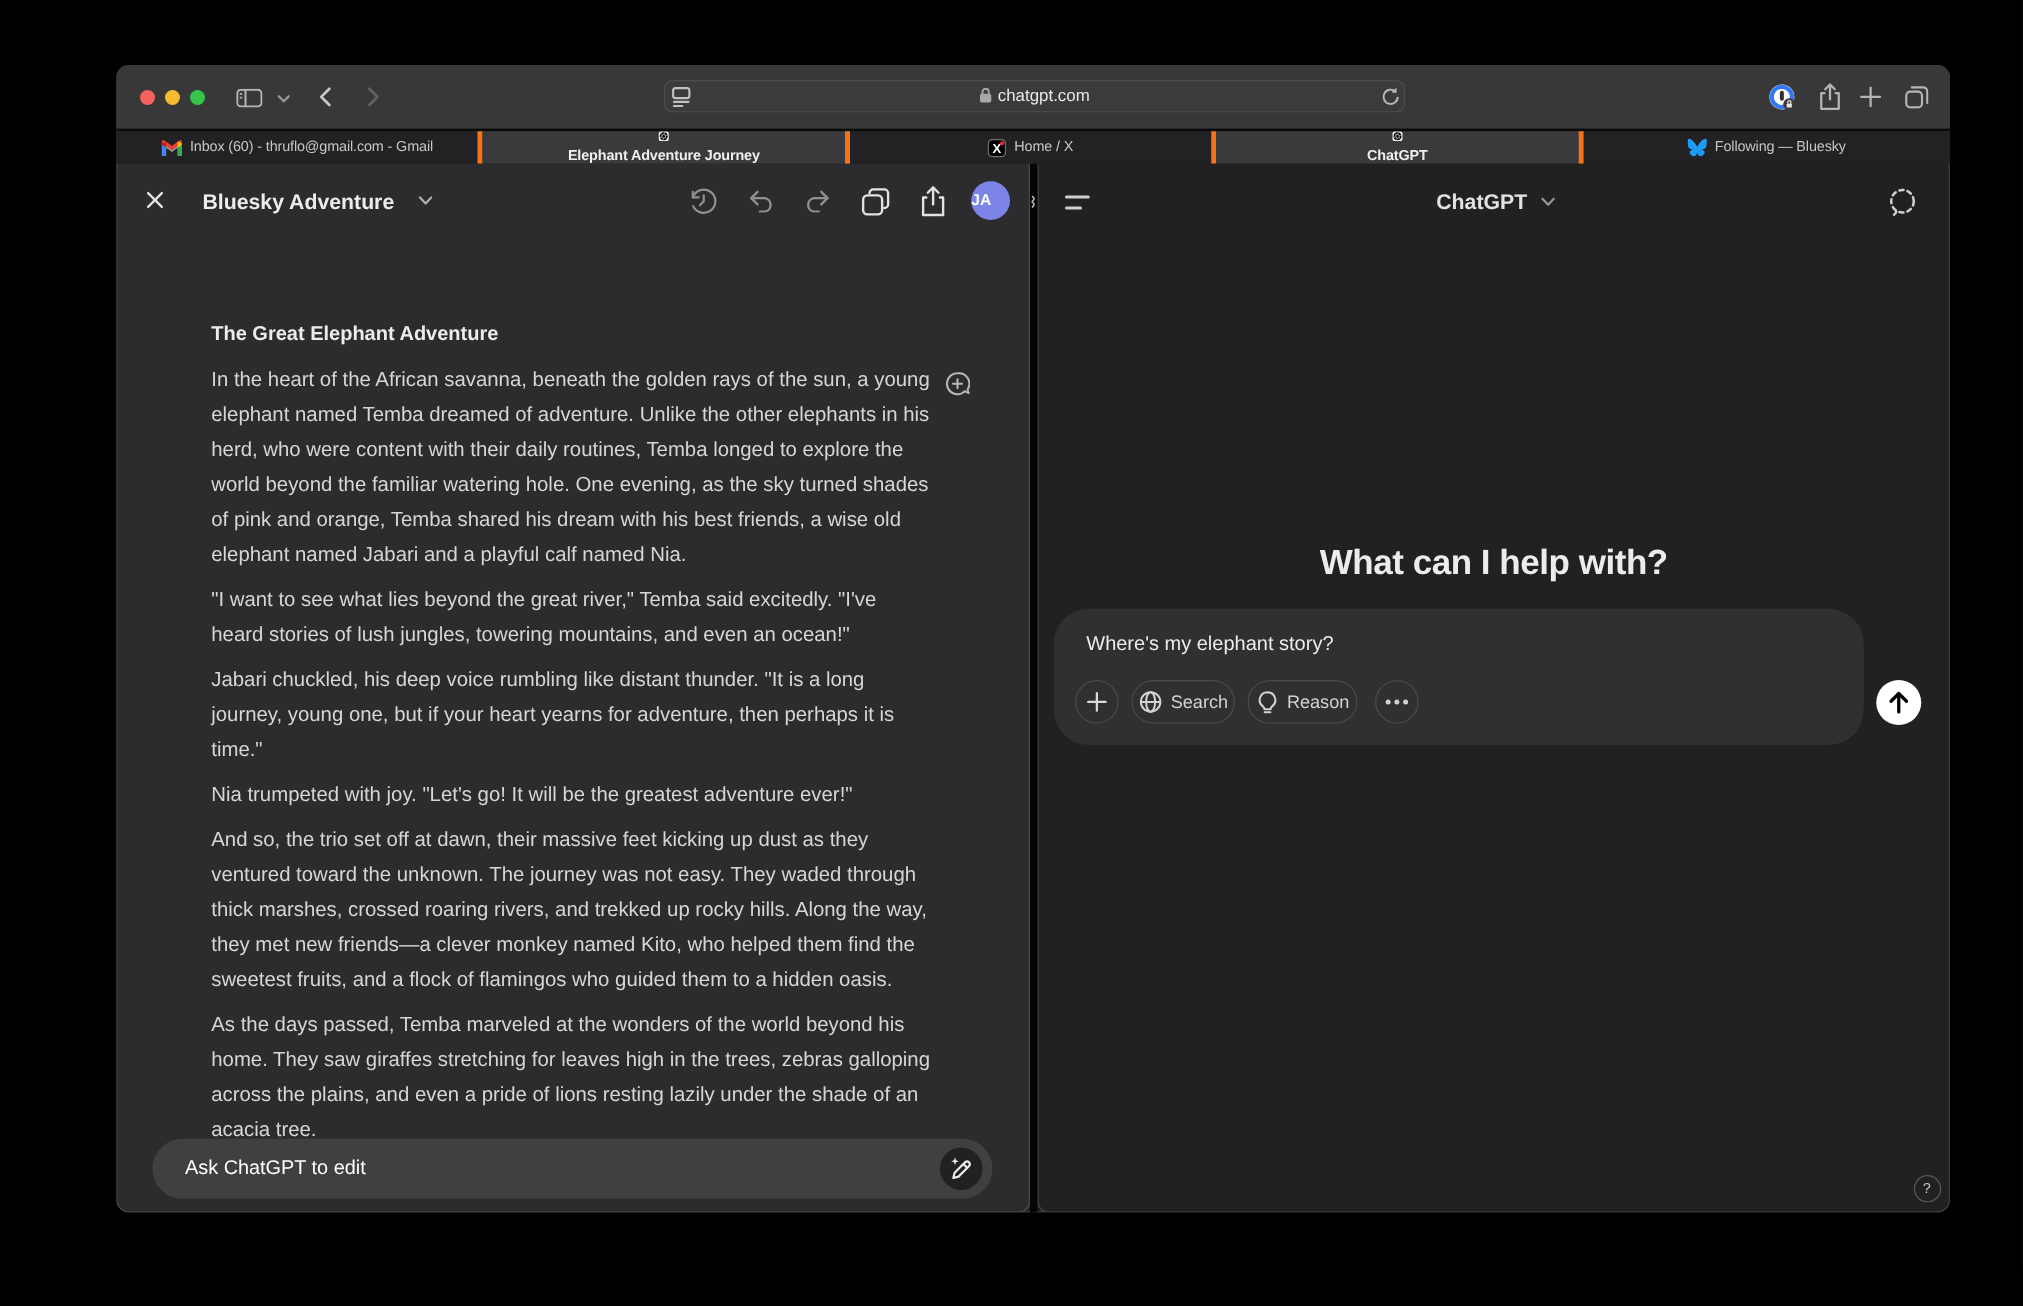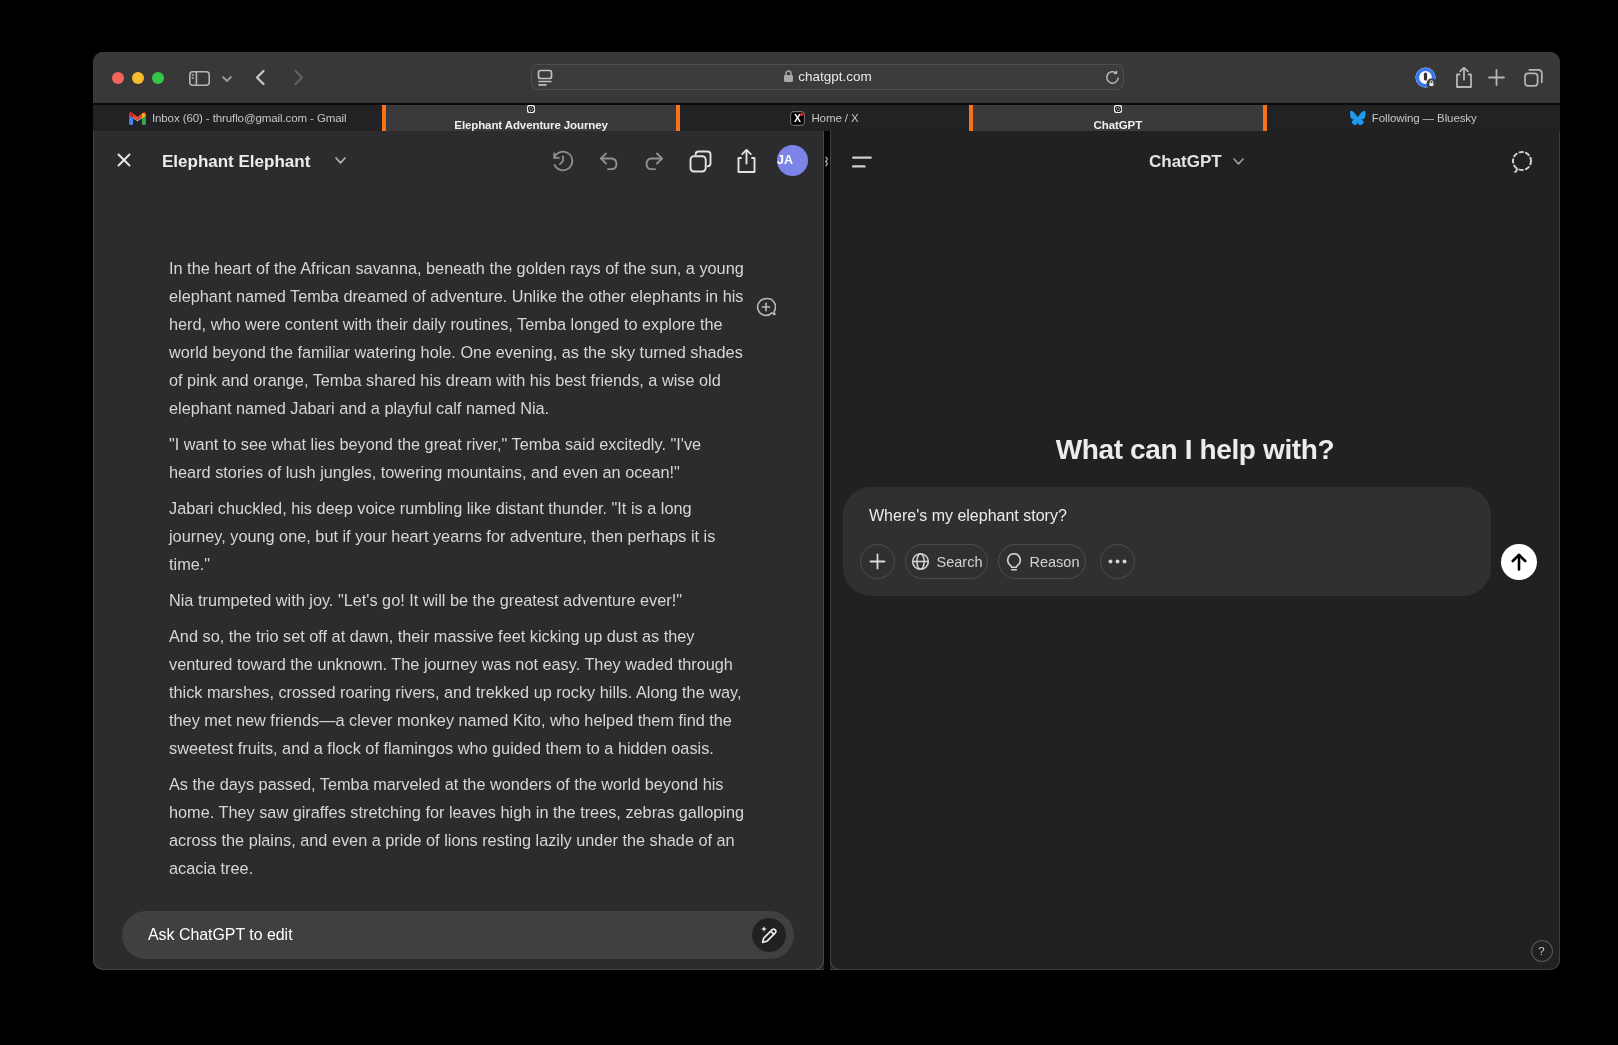--- a/index.html
+++ b/index.html
@@ -194,21 +194,21 @@
   </div>
 
   <div id="leftpanel"></div>
   <div id="gap"></div>
   <div id="rightpanel"></div>
 
   <svg class="abs" style="left:24px; top:101px;" width="14" height="14" viewBox="0 0 14 14">
     <line x1="1.5" y1="1.5" x2="12.5" y2="12.5" stroke="#e6e6e6" stroke-width="1.9" stroke-linecap="round"></line>
     <line x1="12.5" y1="1.5" x2="1.5" y2="12.5" stroke="#e6e6e6" stroke-width="1.9" stroke-linecap="round"></line>
   </svg>
-  <div id="cvtitle">Elephant Elephant</div>
+  <div id="cvtitle">Bluesky Adventure</div>
   <svg class="abs" style="left:241px; top:104px;" width="13" height="9" viewBox="0 0 13 9">
     <polyline points="2,2 6.5,6.8 11,2" fill="none" stroke="#b3b3b3" stroke-width="1.7" stroke-linecap="round" stroke-linejoin="round"></polyline>
   </svg>
 
   <svg class="abs" style="left:459px; top:97.5px;" width="22" height="22" viewBox="0 0 22 22">
     <path d="M2.57 14.93 A 9.3 9.3 0 1 0 2.26 7.82" fill="none" stroke="#8f8f8f" stroke-width="1.8" stroke-linecap="round"></path>
     <polyline points="2.26,3.4 2.26,7.82 6.9,7.82" fill="none" stroke="#8f8f8f" stroke-width="1.8" stroke-linecap="round" stroke-linejoin="round"></polyline>
     <polyline points="11,6.3 11,11 8,14.2" fill="none" stroke="#8f8f8f" stroke-width="1.8" stroke-linecap="round" stroke-linejoin="round"></polyline>
   </svg>
   <svg class="abs" style="left:505px; top:100px;" width="22" height="18" viewBox="0 0 22 18">
@@ -224,20 +224,21 @@
     <path d="M6.6 4.6 A3.1,3.1 0 0 1 9.7 1.5 H18.4 A3.1,3.1 0 0 1 21.5 4.6 V13.3 A3.1,3.1 0 0 1 18.4 16.4" fill="none" stroke="#e2e2e2" stroke-width="1.9" stroke-linecap="round"></path>
   </svg>
   <svg class="abs" style="left:642px; top:96px;" width="23" height="26" viewBox="0 0 23 26">
     <path d="M6 10 H3.5 V24 H19.5 V10 H17" fill="none" stroke="#e2e2e2" stroke-width="1.9" stroke-linecap="round" stroke-linejoin="round"></path>
     <line x1="11.5" y1="2.5" x2="11.5" y2="15.5" stroke="#e2e2e2" stroke-width="1.9" stroke-linecap="round"></line>
     <polyline points="7.2,6.2 11.5,1.9 15.8,6.2" fill="none" stroke="#e2e2e2" stroke-width="1.9" stroke-linecap="round" stroke-linejoin="round"></polyline>
   </svg>
   <div id="avatar">JA</div>
 
   <div id="doc">
+    <h1>The Great Elephant Adventure</h1>
     <p>In the heart of the African savanna, beneath the golden rays of the sun, a young<br>
 elephant named Temba dreamed of adventure. Unlike the other elephants in his<br>
 herd, who were content with their daily routines, Temba longed to explore the<br>
 world beyond the familiar watering hole. One evening, as the sky turned shades<br>
 of pink and orange, Temba shared his dream with his best friends, a wise old<br>
 elephant named Jabari and a playful calf named Nia.</p>
     <p>"I want to see what lies beyond the great river," Temba said excitedly. "I've<br>
 heard stories of lush jungles, towering mountains, and even an ocean!"</p>
     <p>Jabari chuckled, his deep voice rumbling like distant thunder. "It is a long<br>
 journey, young one, but if your heart yearns for adventure, then perhaps it is<br>

